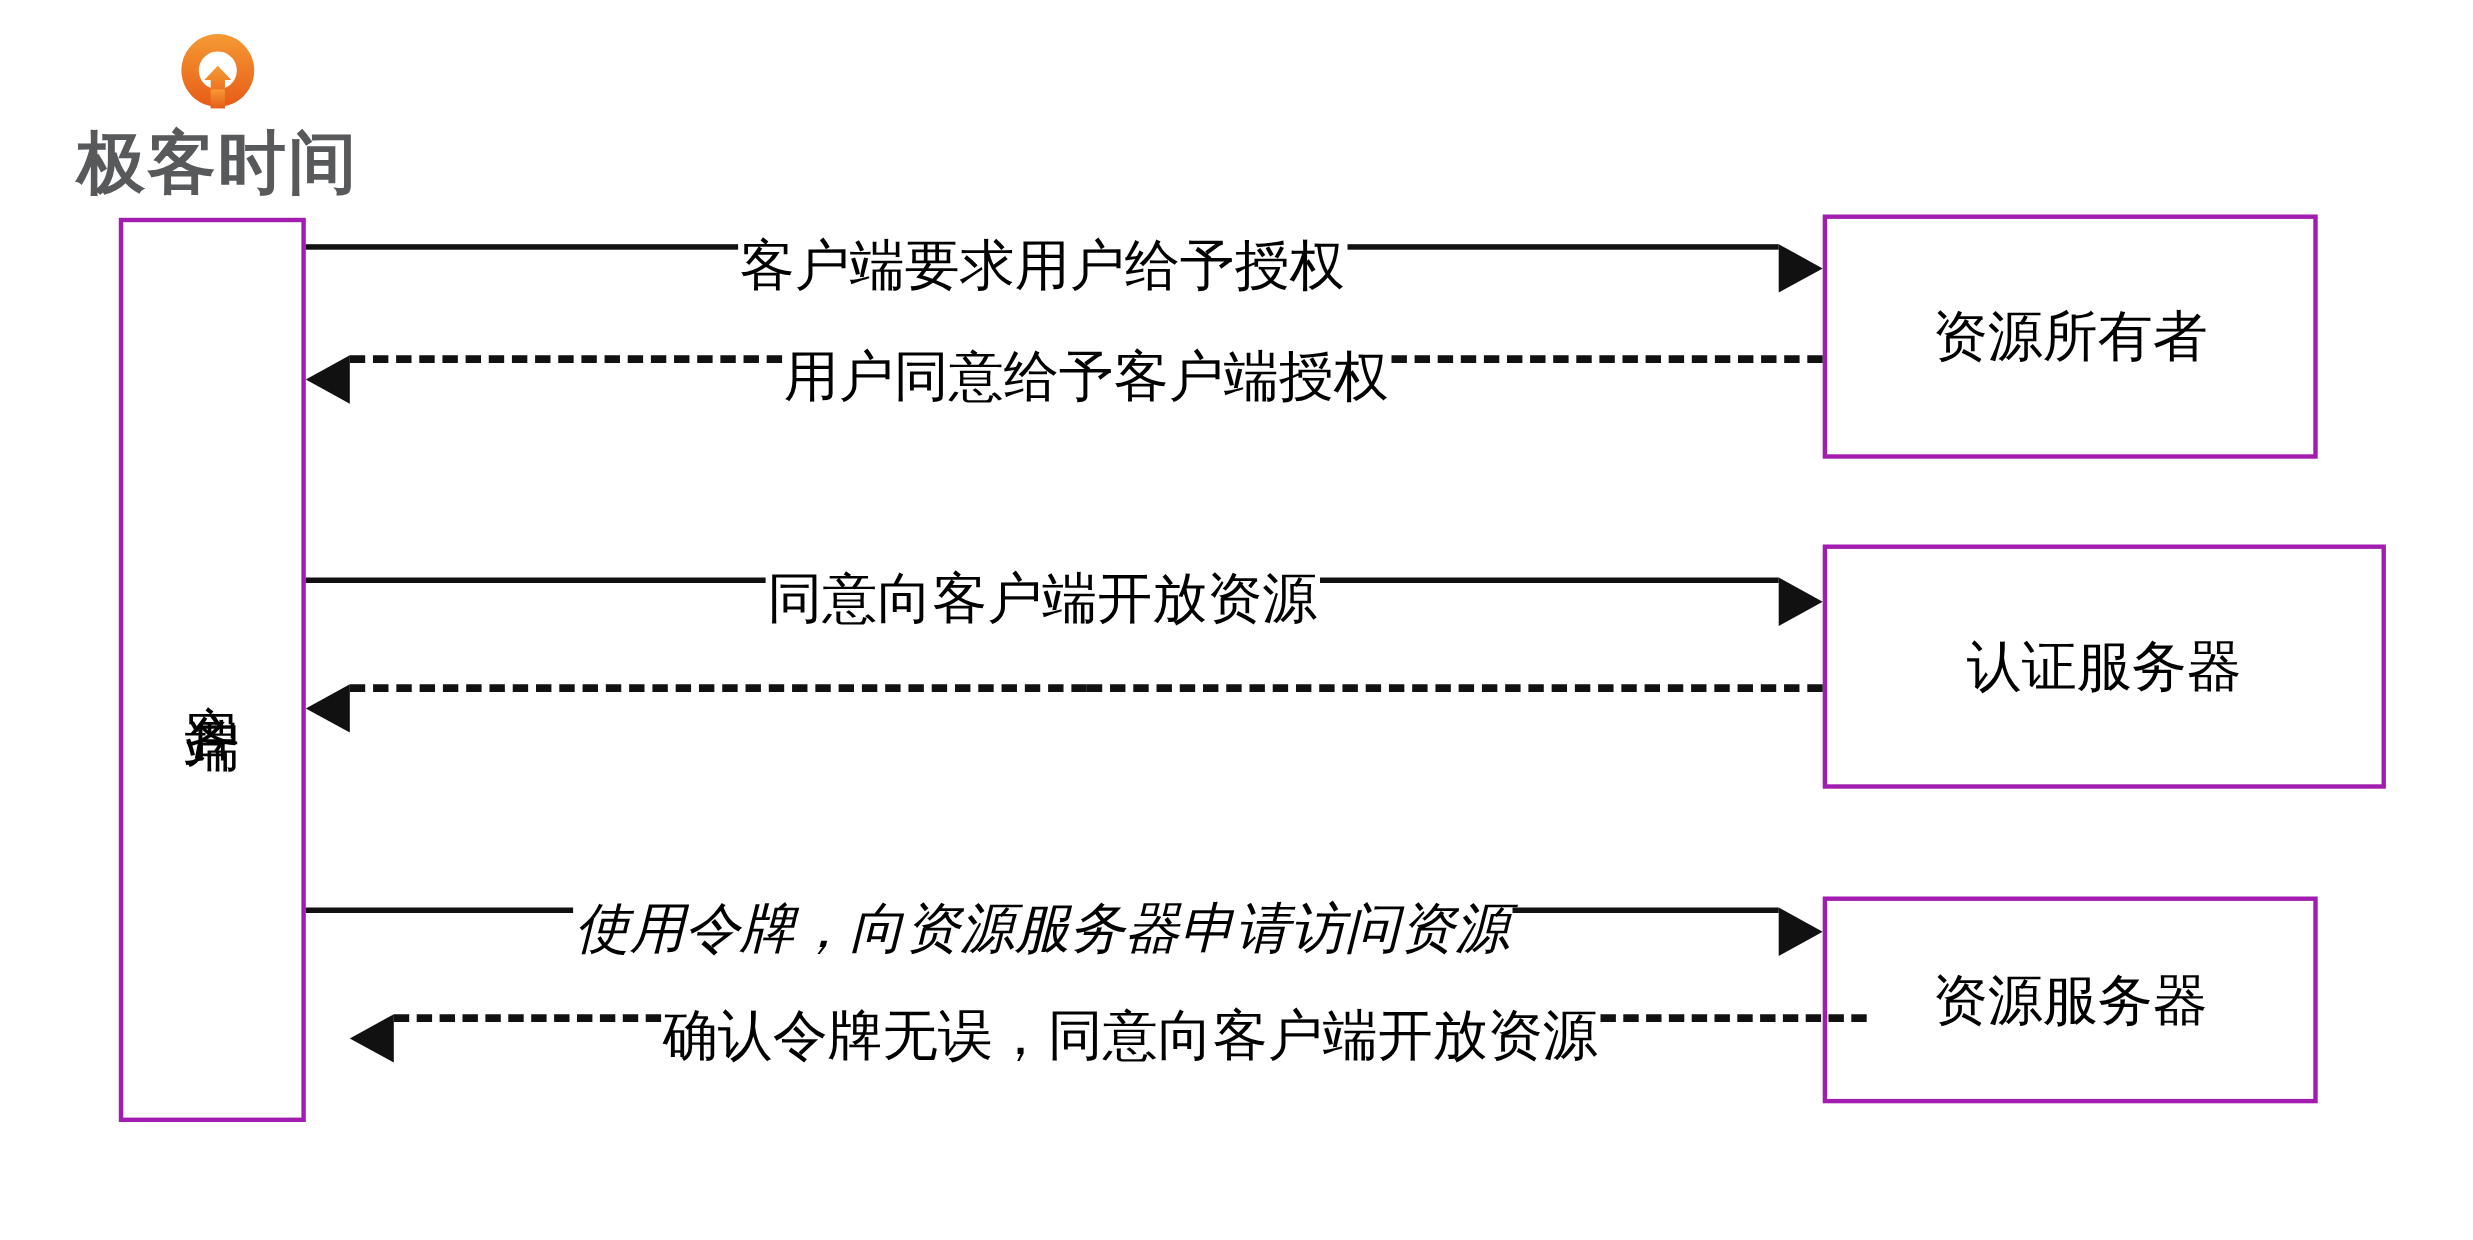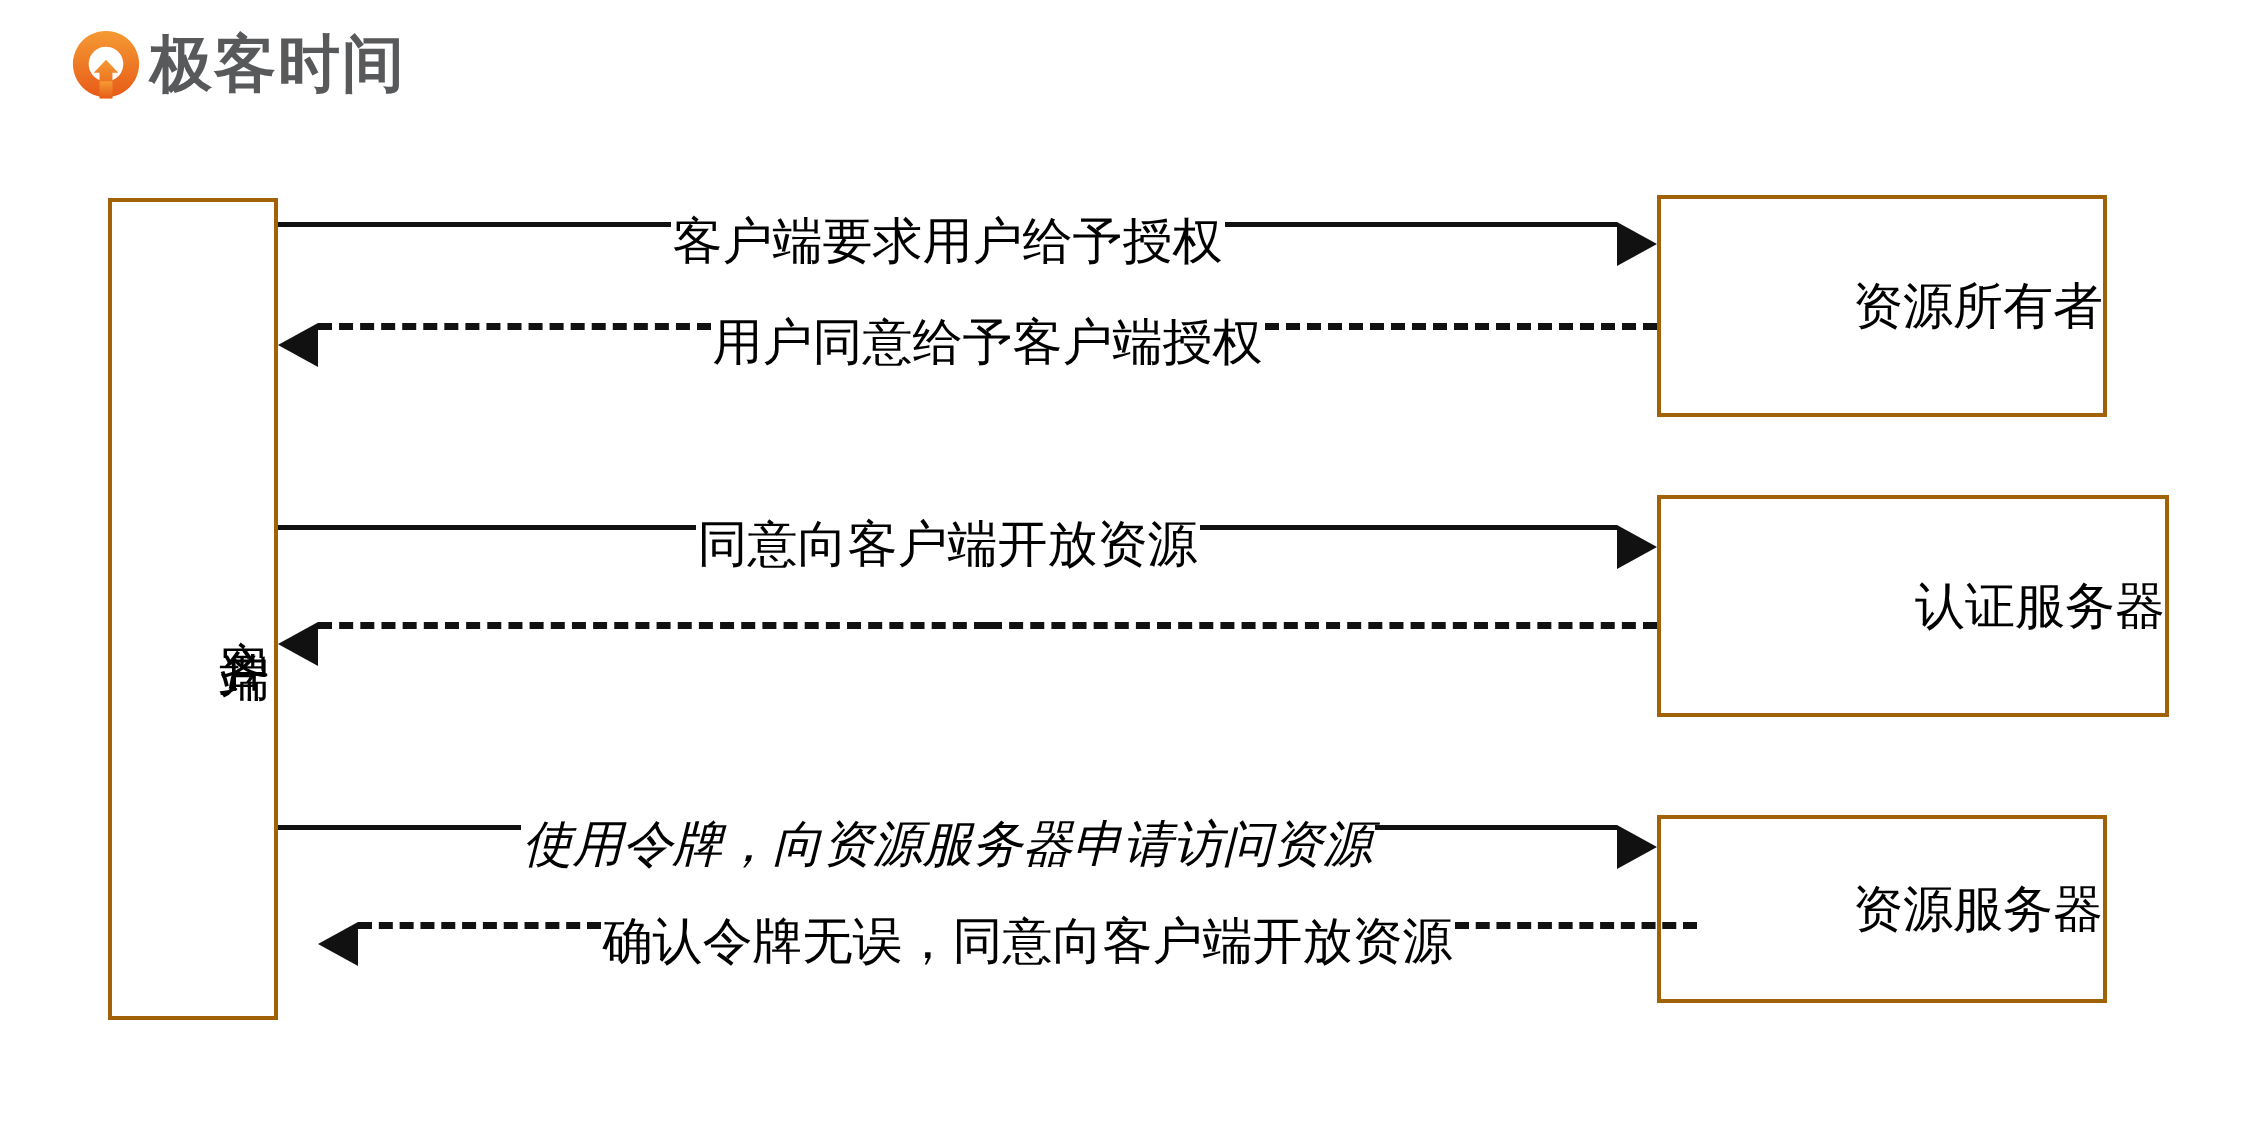--- a/index.html
+++ b/index.html
@@ -16,21 +16,22 @@
     color: #000000;
   }
 
   
   #brand {
     position: absolute;
     left: 70px;
     top: 28px;
     display: flex;
     align-items: center;
-    gap: 8px;
+    gap: 18px;
+    flex-direction: column;
   }
   #brand-mark {
     width: 72px;
     height: 72px;
     display: block;
   }
   #brand-text {
     font-size: 62px;
     font-weight: 700;
     letter-spacing: 2px;
@@ -45,25 +46,25 @@
     left: 0;
     top: 0;
     width: 2248px;
     height: 1127px;
   }
 
   
   .node-box {
     position: absolute;
     box-sizing: border-box;
-    border: 4px solid #a16207;
+    border: 4px solid #a21caf;
     background: #ffffff;
     display: flex;
     align-items: center;
-    justify-content: flex-end;
+    justify-content: center;
   }
   .node-label {
     font-size: 50px;
     line-height: 1.18;
     color: #000000;
     white-space: nowrap;
   }
 
   #node-client {
     left: 108px;

